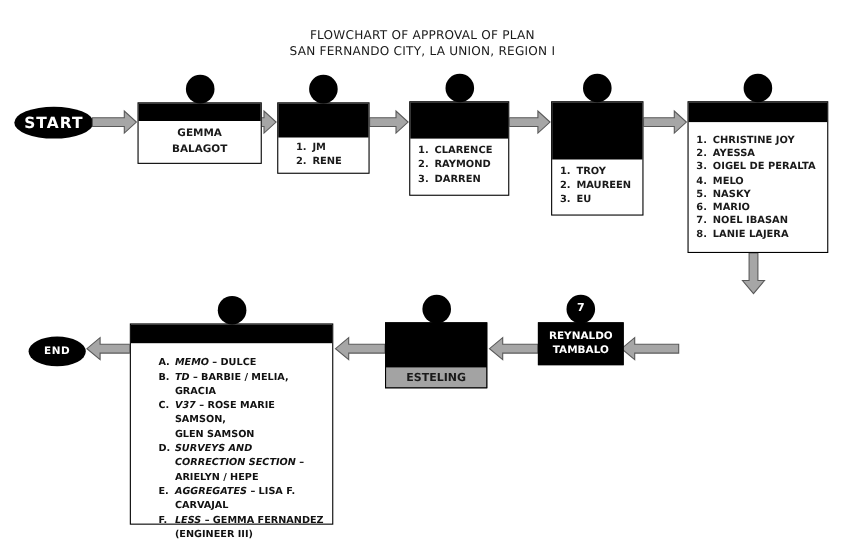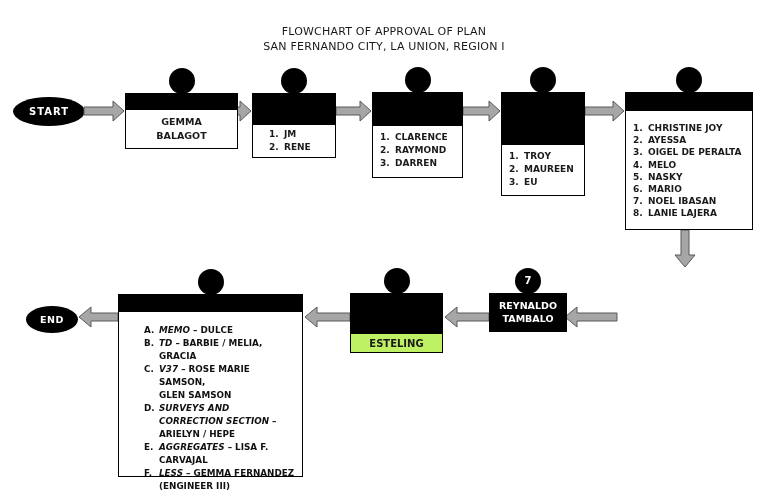--- a/index.html
+++ b/index.html
@@ -15,21 +15,21 @@
     position:absolute; top:24px; left:0; width:768px;
     text-align:center; font-size:11px; line-height:15px; color:#1a1a1a;
     letter-spacing:0.2px;
   }
 
   
   .terminator {
     position:absolute; background:#000; border-radius:50%;
     color:#fff; font-weight:bold; display:flex; align-items:center; justify-content:center;
   }
-  .terminator.start { left:13px; top:97px; width:72px; height:29px; font-size:10px; letter-spacing:1px; }
+  .terminator.start { left:13px; top:97px; width:72px; height:29px; font-size:14px; letter-spacing:1px; }
   .terminator.end   { left:26px; top:306px; width:52px; height:27px; font-size:9.5px; letter-spacing:0.5px; }
 
   
   .node {
     position:absolute; background:#fff; border:1.5px solid #000; box-sizing:border-box;
   }
   .pcircle {
     position:absolute; top:-26px; left:50%; transform:translateX(-50%);
     width:26px; height:26px; border-radius:50%; background:#000;
     color:#fff; font-weight:bold; font-size:10px;
@@ -49,21 +49,21 @@
   .plist.tight .prow { line-height:12.2px; }
   .plist.indent2 { padding-left:16px; padding-top:3px; }
 
   .allblack {
     background:#000; color:#fff; display:flex; flex-direction:column;
     align-items:center; justify-content:center;
     font-size:9.5px; font-weight:bold; line-height:12.5px;
   }
 
   .strip {
-    position:absolute; left:0; right:0; bottom:0; height:18px; background:#bef264;
+    position:absolute; left:0; right:0; bottom:0; height:18px; background:#a3a3a3;
     display:flex; align-items:center; justify-content:center;
     font-size:10px; font-weight:bold; color:#1a1a1a;
   }
 
   .alist { padding:12px 4px 0 9px; font-size:8.8px; font-weight:bold; color:#111; }
   .arow  { padding-left:15px; text-indent:-15px; line-height:13px;margin-left:16px; }
   .altr  { display:inline-block; width:15px; text-indent:0; }
   .term  { font-style:italic; }
 
   

